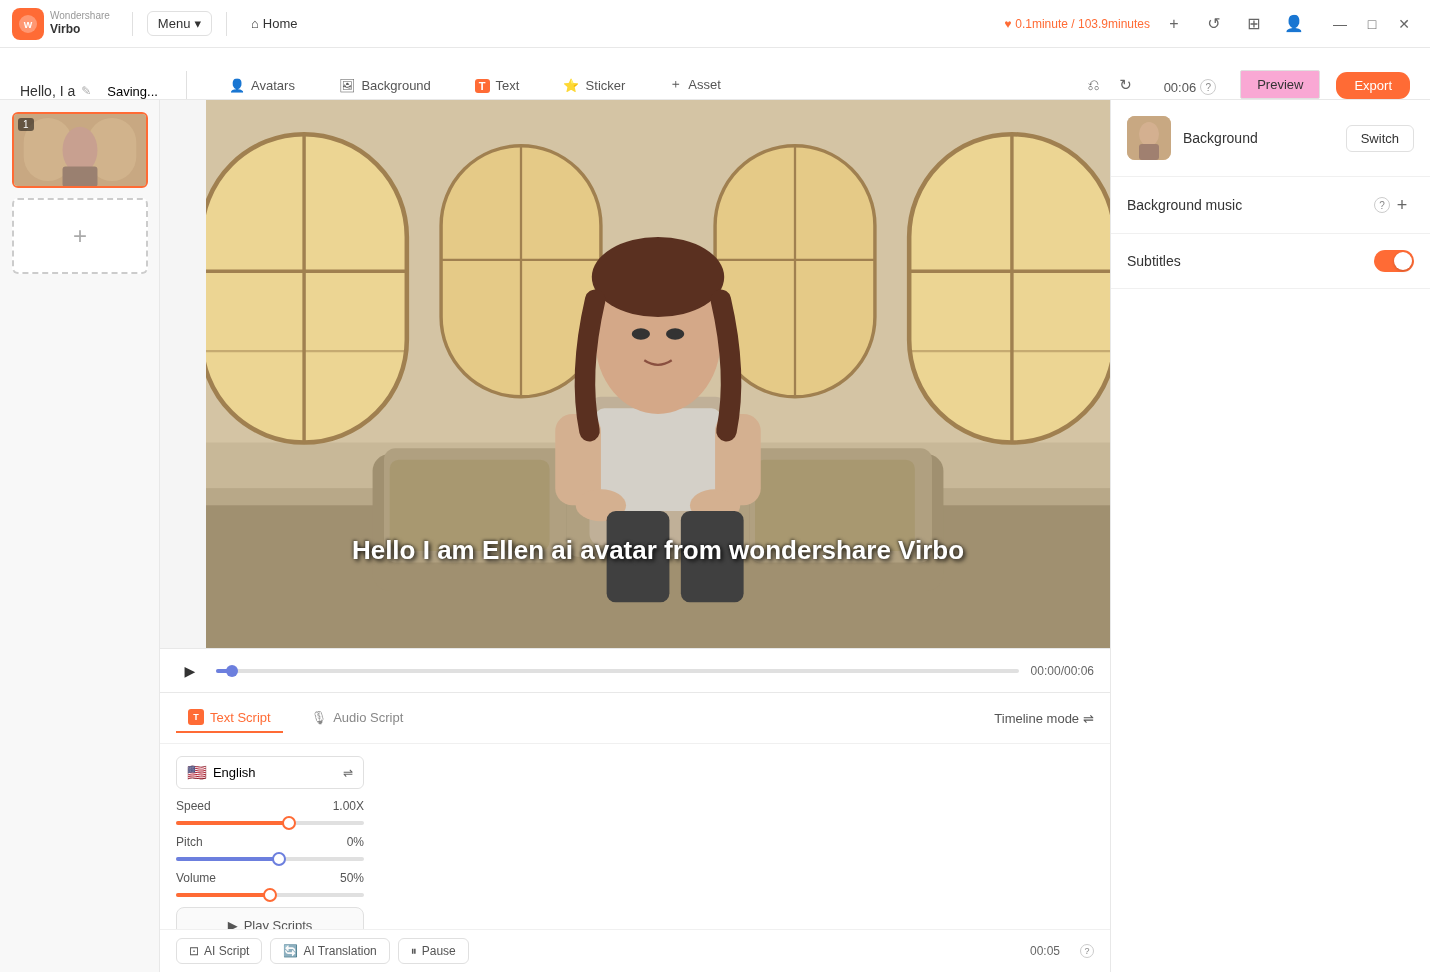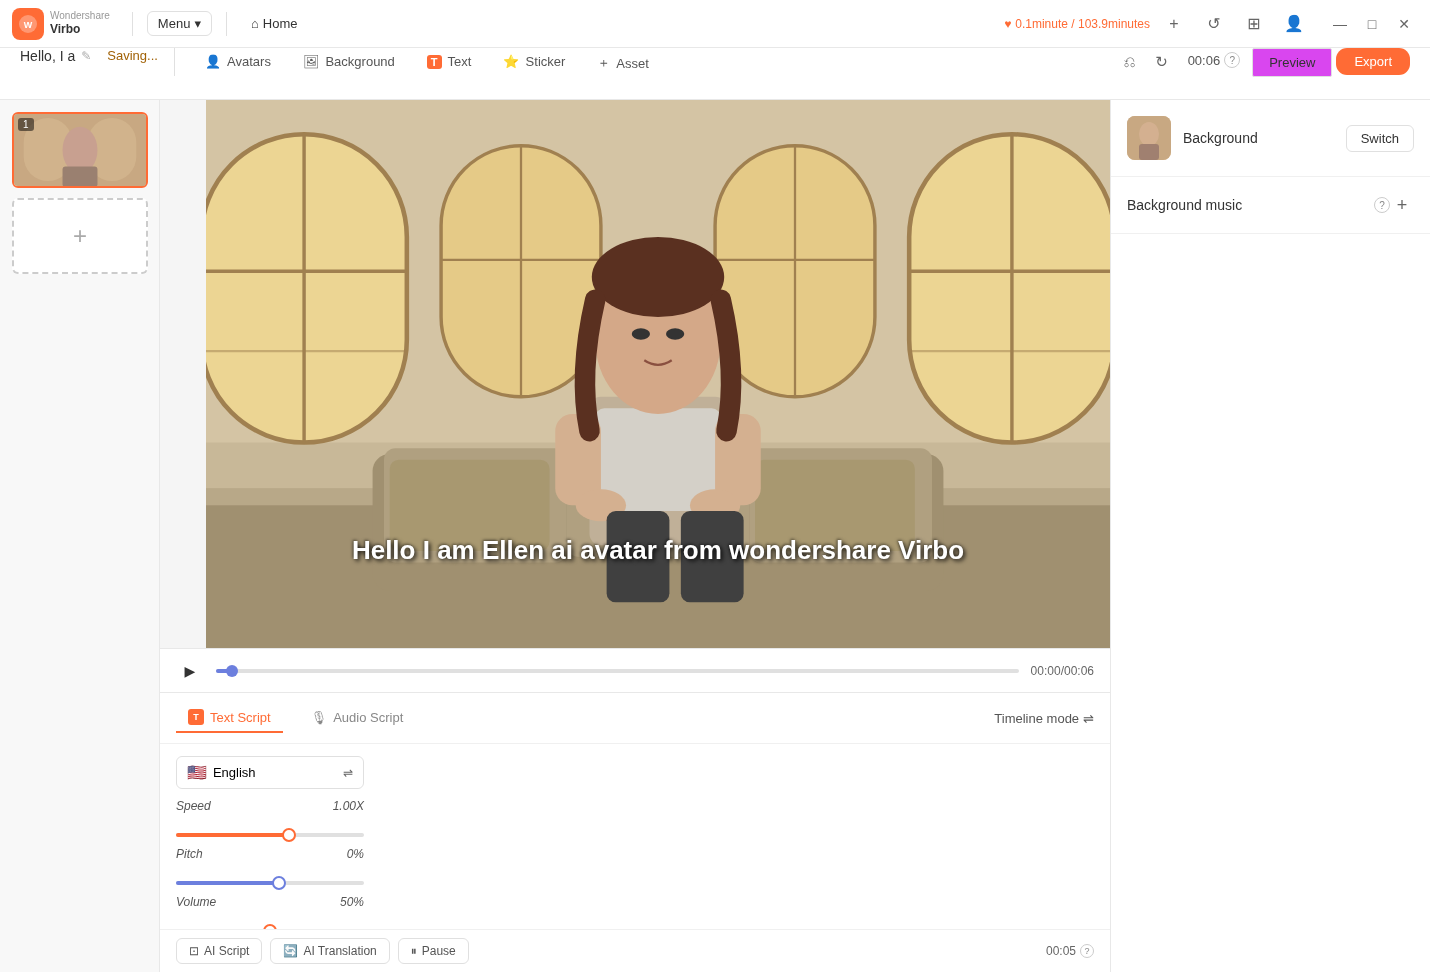--- a/index.html
+++ b/index.html
@@ -12,30 +12,30 @@
     .menu-btn { display: flex; align-items: center; gap: 4px; padding: 4px 10px; border: 1px solid #e0e0e0; border-radius: 6px; cursor: pointer; font-size: 13px; color: #333; background: #fff; }
     .topbar-divider { width: 1px; height: 24px; background: #e0e0e0; margin: 0 6px; }
     .home-btn { display: flex; align-items: center; gap: 4px; padding: 4px 10px; cursor: pointer; font-size: 13px; color: #333; }
     .topbar-spacer { flex: 1; }
     .usage-info { display: flex; align-items: center; gap: 4px; font-size: 12px; color: #ff6b35; }
     .topbar-icon-btn { width: 32px; height: 32px; display: flex; align-items: center; justify-content: center; cursor: pointer; border-radius: 4px; color: #666; font-size: 16px; }
     .window-controls { display: flex; gap: 4px; margin-left: 8px; }
     .win-btn { width: 28px; height: 28px; display: flex; align-items: center; justify-content: center; cursor: pointer; font-size: 14px; color: #666; border-radius: 4px; }
 
     
-    .toolbar { display: flex; align-items: flex-start; height: 52px; background: #fff; border-bottom: 1px solid #e8e8e8; padding: 0 20px; gap: 4px; flex-shrink: 0; }
+    .toolbar { display: flex; align-items: flex-end; height: 52px; background: #fff; border-bottom: 1px solid #e8e8e8; padding: 0 20px; gap: 16px; flex-shrink: 0; }
     .project-name { font-size: 14px; color: #333; display: flex; align-items: center; gap: 6px; }
-    .saving-status { font-size: 13px; color: #a16207; margin-left: 12px; }
+    .saving-status { font-size: 13px; color: #000000; margin-left: 0; }
     .toolbar-divider { width: 1px; height: 28px; background: #e0e0e0; margin: 0 12px; }
     .toolbar-spacer { flex: 1; }
     .toolbar-tool { display: flex; align-items: center; gap: 6px; padding: 6px 14px; cursor: pointer; border-radius: 6px; font-size: 13px; color: #555; }
     .undo-redo { display: flex; align-items: center; gap: 4px; }
     .undo-btn { width: 28px; height: 28px; display: flex; align-items: center; justify-content: center; cursor: pointer; border-radius: 4px; color: #666; font-size: 15px; }
     .duration-display { font-size: 13px; color: #555; padding: 4px 8px; display: flex; align-items: center; gap: 4px; }
-    .preview-btn { padding: 6px 16px; border: 1px solid #e0e0e0; border-radius: 2px; font-size: 13px; cursor: pointer; background: #d946ef; color: #333; }
+    .preview-btn { padding: 6px 16px; border: 1px solid #e0e0e0; border-radius: 2px; font-size: 13px; cursor: pointer; background: #f9a8d4; color: #333; }
     .export-btn { padding: 6px 18px; background: #ff6b35; color: white; border: none; border-radius: 11px; font-size: 13px; cursor: pointer; font-weight: 500; }
 
     
     .main-layout { display: flex; flex: 1; overflow: hidden; }
 
     
     .slides-panel { width: 160px; background: #f8f8f8; border-right: 1px solid #e8e8e8; padding: 12px; display: flex; flex-direction: column; gap: 10px; flex-shrink: 0; overflow-y: auto; }
     .slide-thumb { width: 136px; height: 76px; border-radius: 6px; overflow: hidden; position: relative; cursor: pointer; border: 2px solid transparent; }
     .slide-thumb.active { border-color: #ff6b35; }
     .slide-number { position: absolute; top: 4px; left: 4px; background: rgba(0,0,0,0.5); color: white; font-size: 10px; padding: 1px 5px; border-radius: 3px; }
@@ -62,31 +62,31 @@
     .script-tab { display: flex; align-items: center; gap: 6px; padding: 6px 12px; cursor: pointer; font-size: 13px; color: #888; border-bottom: 2px solid transparent; }
     .script-tab.active { color: #ff6b35; border-bottom-color: #ff6b35; font-weight: 500; }
     .script-tab-icon { width: 16px; height: 16px; background: #ff6b35; border-radius: 3px; display: flex; align-items: center; justify-content: center; color: white; font-size: 9px; font-weight: bold; }
     .timeline-mode { margin-left: auto; font-size: 13px; color: #555; cursor: pointer; display: flex; align-items: center; gap: 4px; }
     .script-body { display: flex; flex: 1; overflow: hidden; }
     .script-text-area { flex: 1; padding: 16px; font-size: 14px; color: #333; line-height: 1.6; border-right: 1px solid #f0f0f0; overflow-y: auto; }
     .script-controls { width: 220px; padding: 12px 16px; display: flex; flex-direction: column; gap: 10px; overflow-y: auto; }
     .lang-selector { display: flex; align-items: center; gap: 6px; padding: 6px 10px; border: 1px solid #e0e0e0; border-radius: 6px; cursor: pointer; font-size: 13px; }
     .flag-icon { font-size: 16px; }
     .lang-arrows { margin-left: auto; color: #666; font-size: 12px; }
-    .slider-row { display: flex; flex-direction: column; gap: 20px; font-style: italic; }
+    .slider-row { display: flex; flex-direction: column; gap: 8px; }
     .slider-label-row { display: flex; justify-content: space-between; font-size: 12px; color: #555; }
     .slider-track { width: 100%; height: 4px; background: #e0e0e0; border-radius: 2px; position: relative; }
     .slider-fill-orange { height: 100%; background: #ff6b35; border-radius: 2px; }
     .slider-fill-blue { height: 100%; background: #6c7fde; border-radius: 2px; }
     .slider-handle { width: 14px; height: 14px; background: white; border: 2px solid #ff6b35; border-radius: 50%; position: absolute; top: -5px; transform: translateX(-50%); cursor: pointer; }
     .slider-handle-blue { border-color: #6c7fde; }
     .play-scripts-btn { display: flex; align-items: center; justify-content: center; gap: 6px; padding: 10px; border: 1px solid #e0e0e0; border-radius: 8px; cursor: pointer; font-size: 13px; color: #555; background: #fafafa; margin-top: auto; }
     .script-footer { display: flex; align-items: center; padding: 8px 16px; border-top: 1px solid #f0f0f0; gap: 8px; }
     .footer-btn { display: flex; align-items: center; gap: 5px; padding: 5px 12px; border: 1px solid #e0e0e0; border-radius: 6px; cursor: pointer; font-size: 12px; color: #555; background: #fff; }
-    .footer-time { margin-left: auto; font-size: 12px; color: #666; display: flex; align-items: flex-end; gap: 4px; }
+    .footer-time { margin-left: auto; font-size: 12px; color: #666; display: flex; align-items: flex-end; gap: 20px; }
 
     
     .right-panel { width: 320px; background: #fff; border-left: 1px solid #e8e8e8; display: flex; flex-direction: column; flex-shrink: 0; }
     .right-panel-header { padding: 16px; border-bottom: 1px solid #f0f0f0; display: flex; align-items: center; gap: 12px; }
     .bg-thumb { width: 44px; height: 44px; border-radius: 8px; background: linear-gradient(135deg, #c8a882 0%, #e8c99a 100%); flex-shrink: 0; }
     .bg-label { font-size: 14px; color: #333; flex: 1; }
     .switch-btn { padding: 5px 14px; border: 1px solid #e0e0e0; border-radius: 6px; font-size: 13px; cursor: pointer; background: #fff; color: #333; }
     .right-panel-section { padding: 16px; border-bottom: 1px solid #f0f0f0; display: flex; align-items: center; }
     .section-label { font-size: 14px; color: #333; flex: 1; }
     .section-help { width: 16px; height: 16px; border: 1px solid #ccc; border-radius: 50%; display: flex; align-items: center; justify-content: center; font-size: 10px; color: #888; margin-left: 4px; cursor: pointer; }
@@ -377,15 +377,21 @@
       <span class="bg-label">Background</span>
       <button class="switch-btn">
         <span>Switch</span>
       </button>
     </div>
     <div class="right-panel-section">
       <span class="section-label">Background music</span>
       <div class="section-help">?</div>
       <div class="add-btn">+</div>
     </div>
+    <div class="right-panel-section">
+      <span class="section-label">Subtitles</span>
+      <div class="toggle-switch">
+        <div class="toggle-knob"></div>
+      </div>
+    </div>
   </div>
 
 </div>
 
 </body></html>

